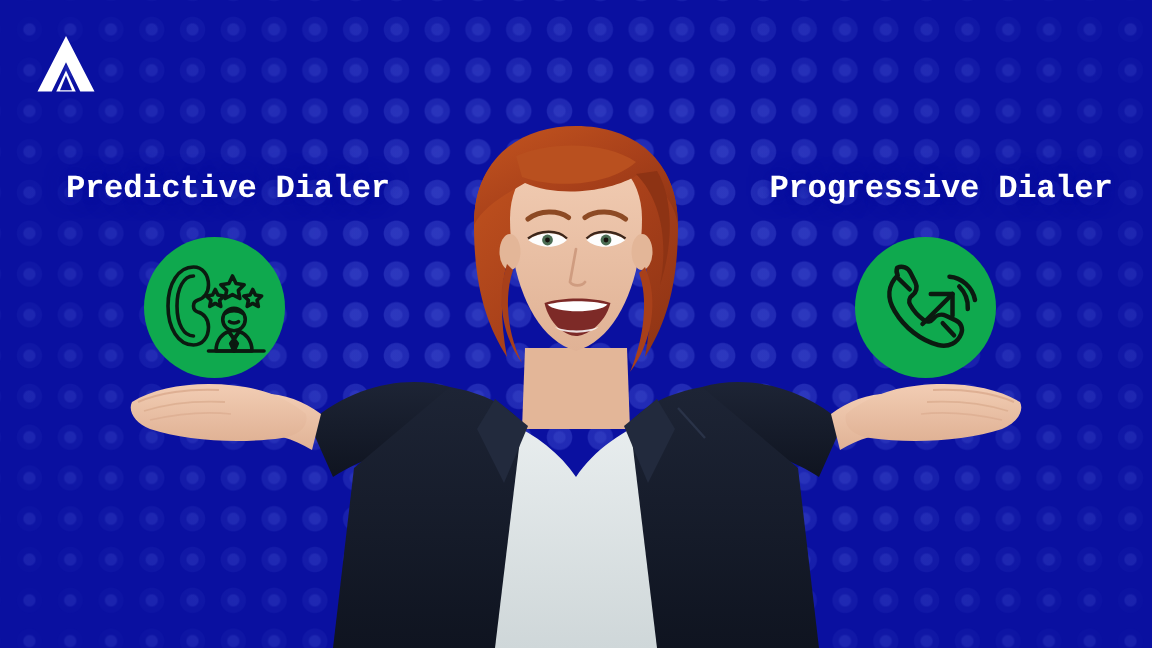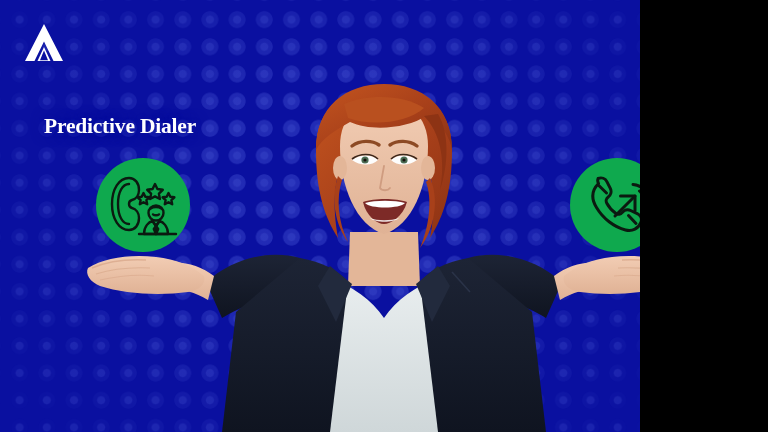--- a/index.html
+++ b/index.html
@@ -2,25 +2,25 @@
 <html><head>
 <meta charset="utf-8">
 <style>
   html, body {
     margin: 0;
     padding: 0;
     background: #000;
   }
   #stage {
     position: relative;
-    width: 640px;
+    width: 768px;
     height: 432px;
     overflow: hidden;
     background: #0a10a0;
-    font-family: Liberation Serif, serif;
+    font-family: Liberation Mono, monospace;
     user-select: none;
   }
 
   
   #dots-layer {
     position: absolute;
     inset: 0;
     background-image: radial-gradient(circle at center,
                       rgba(120,140,255,0.22) 42%, rgba(120,140,255,0) 46%);
     background-size: 27.2px 27.2px;
@@ -195,20 +195,21 @@
              C336 130 322 138 316 150 Z" fill="url(#hairG)"></path>
     <path d="M344 104 C366 94 404 94 424 108 C406 124 370 126 348 118 Z" fill="#b9501f"></path>
     <path d="M424 116 C440 132 446 160 440 190 C448 166 450 134 438 114 Z" fill="#8d3314"></path>
 
     <path d="M430 178 C440 200 434 230 420 248 C430 224 432 198 426 182 Z" fill="#a8401a"></path>
     <path d="M338 176 C330 200 336 226 348 242 C338 222 336 198 342 180 Z" fill="#a8401a"></path>
   </svg>
 
   <div class="heading" id="heading-left">Predictive Dialer</div>
 
+  <div class="heading" id="heading-right">Progressive Dialer</div>
 
   <div class="badge" id="badge-left">
     <span>
       <svg width="74" height="66" viewBox="0 0 74 66" fill="none" stroke="#0b1a10" stroke-width="2.4" stroke-linecap="round" stroke-linejoin="round">
 
         <path d="M23 6 C13 6 6 17 6 32 C6 47 13 58 23 58 C29 58 33 53 33 46
                  C33 41 30 37 26 36 C24 35.4 23 34 23 32 C23 30 24 28.6 26 28
                  C30 27 33 23 33 18 C33 11 29 6 23 6 Z"></path>
         <path d="M23 12 C16.5 12 12 20 12 32 C12 44 16.5 52 23 52"></path>
 

